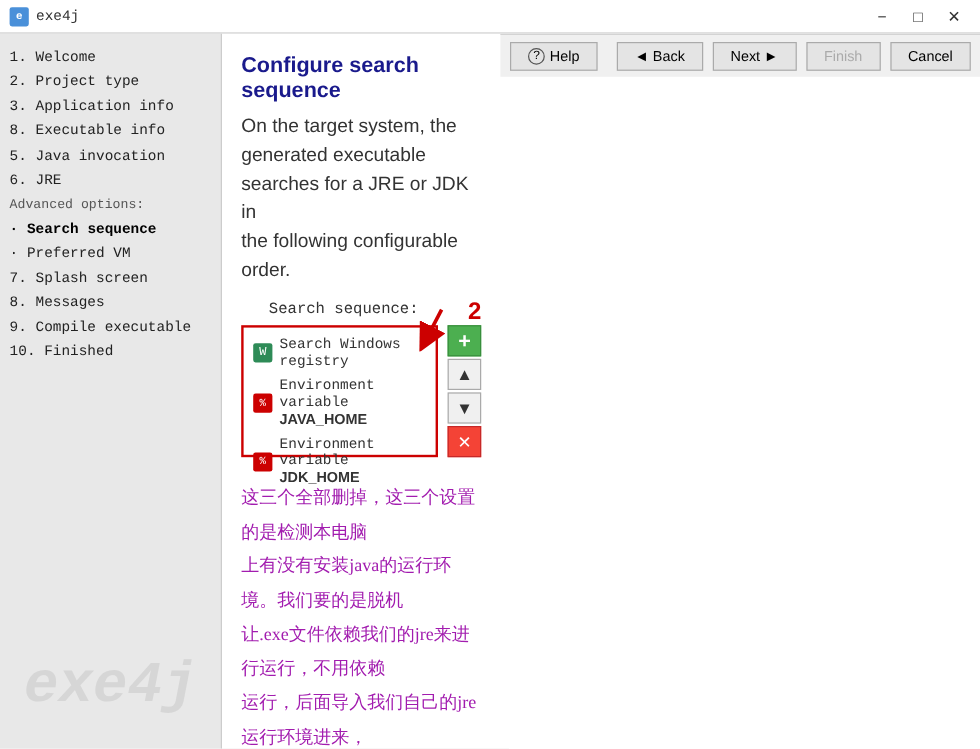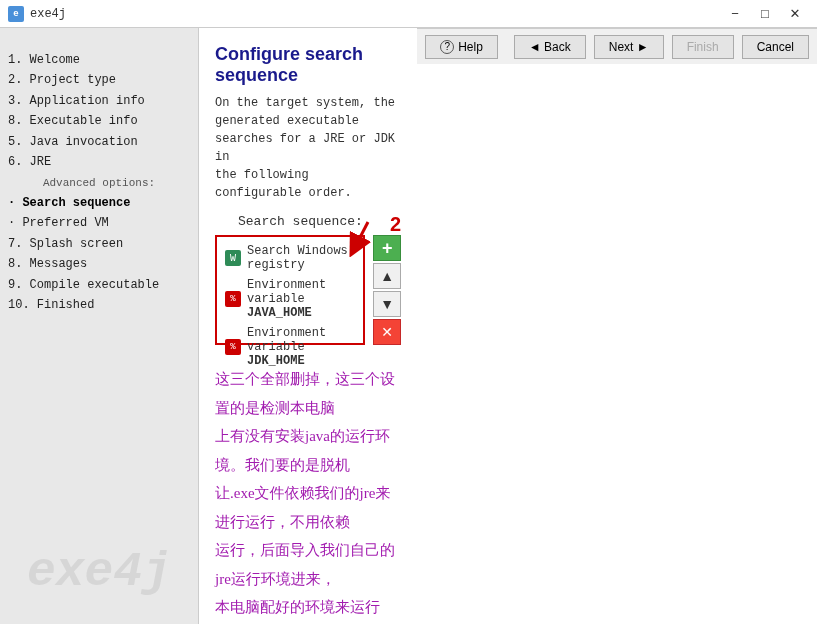--- a/index.html
+++ b/index.html
@@ -56,44 +56,43 @@
 
     
     .main {
       display: flex;
       flex: 1;
       overflow: hidden;
     }
 
     
     .sidebar {
-      width: 199px;
+      width: 185px;
       background: #e8e8e8;
       border-right: 1px solid #ccc;
-      padding: 22px 8px;
+      padding: 10px 8px;
       font-size: 12px;
       line-height: 1.7;
       color: #222;
       position: relative;
       overflow: hidden;
     }
     .sidebar-item {
       display: block;
       cursor: pointer;
       white-space: nowrap;
     }
     .sidebar-item.active {
       font-weight: bold;
       color: #000;
     }
     .sidebar-label-adv {
       font-size: 11px;
       color: #555;
       margin-top: 2px;
-      text-align: center;
     }
     .sidebar-watermark {
       position: absolute;
       bottom: 10px;
       left: 50%;
       transform: translateX(-50%);
       font-size: 48px;
       font-weight: bold;
       color: rgba(180,180,180,0.35);
       font-style: italic;
@@ -122,25 +121,25 @@
 
     .page-title {
       font-size: 18px;
       font-weight: bold;
       color: #1a1a8c;
       margin-bottom: 8px;
       font-family: Arial, sans-serif;
     }
 
     .page-desc {
-      font-size: 12px;
+      font-size: 16px;
       color: #333;
       line-height: 1.5;
       margin-bottom: 12px;
-      font-family: Liberation Mono, monospace;
+      font-family: Liberation Sans, sans-serif;
     }
 
     .section-label {
       font-size: 13px;
       color: #333;
       margin-bottom: 6px;
       font-family: 'Courier New', monospace;
       margin-left: 23px;
     }
 
@@ -175,21 +174,21 @@
       background: #2e8b57;
       color: white;
     }
     .seq-icon.env {
       background: #cc0000;
       color: white;
       font-size: 9px;
     }
 
     .seq-text { color: #333; }
-    .seq-text strong { font-weight: bold; font-family: Liberation Mono, monospace; }
+    .seq-text strong { font-weight: bold; font-family: Liberation Sans, sans-serif; }
 
     
     .side-buttons {
       display: flex;
       flex-direction: column;
       gap: 2px;
       padding-left: 4px;
       padding-top: 0;
       position: relative;
     }

